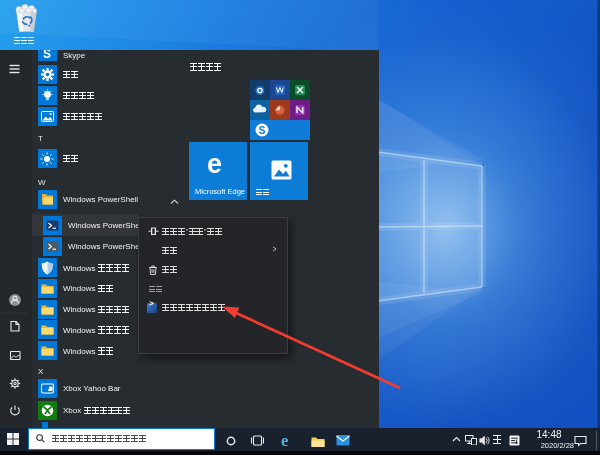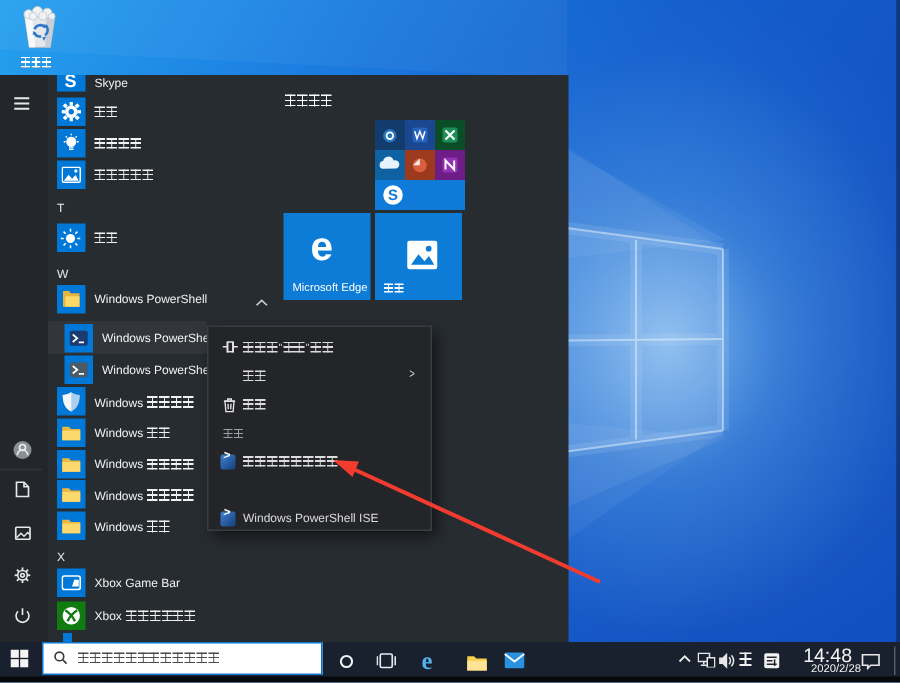--- a/index.html
+++ b/index.html
@@ -249,21 +249,21 @@
         </svg>
       </div>
 <div class="abs" style="left:63px;top:296.5px;color:#f2f2f2;font-size:8px;white-space:nowrap">Windows <span class="zh"></span><span class="zh"></span></div>
 <div class="abs hdr" style="top:316.5px;left:38px">X</div>
 <div class="tile19" style="left:37.5px;top:329.0px;background:#0078d7">
         <svg width="13" height="13" viewBox="0 0 13 13">
           <rect x="0.5" y="2" width="12" height="9" rx="1.5" fill="none" stroke="#fff" stroke-width="1.1"></rect>
           <path d="M8.5 4.5 h3 v4.5 h-4.5 z" fill="#fff"></path>
         </svg>
       </div>
-<div class="abs" style="left:63px;top:334.2px;color:#f2f2f2;font-size:8px;white-space:nowrap">Xbox Game Bar</div>
+<div class="abs" style="left:63px;top:334.2px;color:#f2f2f2;font-size:8px;white-space:nowrap">Xbox Yahoo Bar</div>
 <div class="tile19" style="left:37.5px;top:350.5px;background:#107c10">
         <svg width="13" height="13" viewBox="0 0 13 13">
           <circle cx="6.5" cy="6.5" r="5.8" fill="#fff"></circle>
           <path d="M2.5 2.8 c2 1.2 5 4.2 6.5 7.4 M10.5 2.8 c-2 1.2 -5 4.2 -6.5 7.4" stroke="#107c10" stroke-width="1.6" fill="none"></path>
         </svg>
       </div>
 <div class="abs" style="left:63px;top:355.7px;color:#f2f2f2;font-size:8px;white-space:nowrap">Xbox <span class="zh"></span><span class="zh"></span><span class="zh"></span><span class="zh"></span><span class="zh"></span><span class="zh"></span></div>
 <div class="abs" style="left:42px;top:372px;width:6px;height:6px;background:#0078d7"></div>
 <div class="abs" style="left:189.5px;top:12.5px;color:#fff;font-size:7.5px"><span class="zh"></span><span class="zh"></span><span class="zh"></span><span class="zh"></span></div>
 <div class="abs" style="left:250.2px;top:30.2px;width:19.9px;height:19.9px;background:#123c6b"><svg width="19.9" height="19.9" viewBox="0 0 19.9 19.9">
@@ -340,24 +340,20 @@
         </svg>
 <span style="margin-left:23px"><span class="zh"></span><span class="zh"></span></span>
       </div>
 <div class="mi" style="top:61px;color:#9b9fa6;font-size:7.5px">
         <span style="margin-left:10px"><span class="zh z6"></span><span class="zh z6"></span></span>
       </div>
 <div class="mi" style="top:80px">
         <span class="psmini abs" style="left:8px;top:4.5px"></span>
         <span style="margin-left:23px"><span class="zh"></span><span class="zh"></span><span class="zh"></span><span class="zh"></span><span class="zh"></span><span class="zh"></span><span class="zh"></span><span class="zh"></span></span>
       </div>
-<div class="mi" style="top:118px">
-        <span class="psmini abs" style="left:8px;top:4.5px"></span>
-        <span style="margin-left:23px">Windows PowerShell ISE</span>
-      </div>
 </div>
 
 <div class="abs" id="bar" style="left:0;top:428px;width:600px;height:27px;background:#1a212e">
 <svg class="abs" style="left:7px;top:4.5px" width="12" height="12" viewBox="0 0 13 13">
         <g fill="#f4f4f4">
           <rect width="6" height="6"></rect>
           <rect x="7" width="6" height="6"></rect>
           <rect y="7" width="6" height="6"></rect>
           <rect x="7" y="7" width="6" height="6"></rect>
         </g>
@@ -412,21 +408,21 @@
       </div>
 <svg class="abs" style="left:509px;top:6.5px" width="11" height="11" viewBox="0 0 11 11">
         <rect x="0.5" y="0.5" width="10" height="10" rx="1.2" fill="#f2f2f2"></rect>
         <g stroke="#20262e" stroke-width="1">
           <line x1="2.2" y1="3.2" x2="8.8" y2="3.2"></line>
           <line x1="2.2" y1="5.5" x2="6" y2="5.5"></line>
           <line x1="2.2" y1="7.8" x2="8.8" y2="7.8"></line>
           <line x1="7.4" y1="4.5" x2="7.4" y2="9"></line>
         </g>
       </svg>
-<div class="abs" style="left:530px;top:1px;width:38px;text-align:right;color:#f2f2f2;font-size:13px">14:48</div>
+<div class="abs" style="left:530px;top:1px;width:38px;text-align:center;color:#f2f2f2;font-size:10px">14:48</div>
 <div class="abs" style="left:524px;top:13px;width:50px;text-align:right;color:#f2f2f2;font-size:7.5px">2020/2/28</div>
 <svg class="abs" style="left:574px;top:7px" width="13" height="12" viewBox="0 0 13 12">
         <path d="M1 1.5 h11 v7 h-5.5 l-2 2 v-2 h-3.5 z" fill="none" stroke="#e8e8e8" stroke-width="1.1"></path>
       </svg>
 <div class="abs" style="left:595.5px;top:3px;width:1px;height:19px;background:rgba(255,255,255,0.25)"></div>
 <div class="abs" style="left:0;top:23px;width:600px;height:4px;background:#06080c"></div>
 </div>
 
 <svg class="abs" style="left:0;top:0;pointer-events:none;z-index:50" width="600" height="455" viewBox="0 0 600 455">
 <line x1="234" y1="312" x2="400" y2="388" stroke="#f23c30" stroke-width="2.7"></line>

